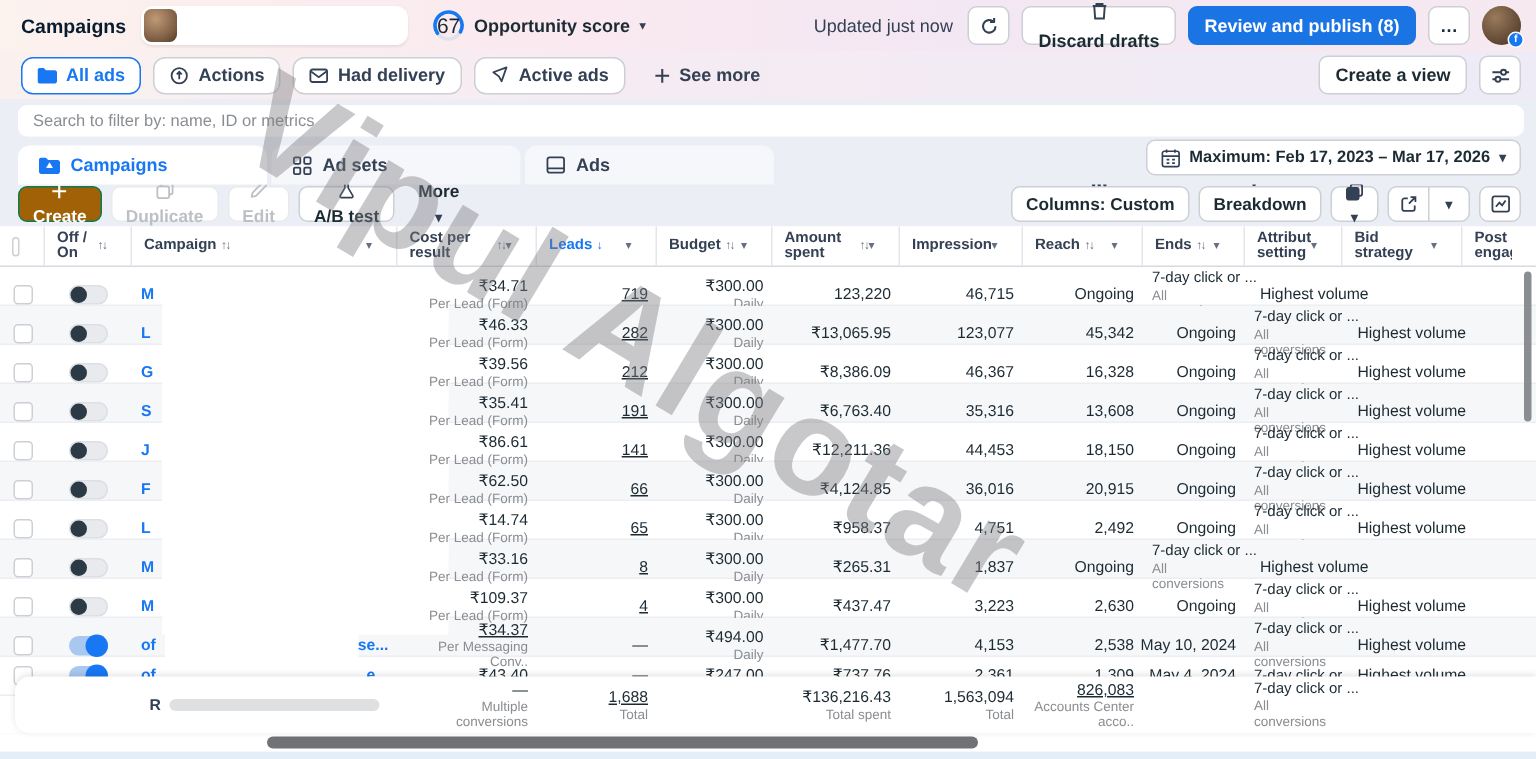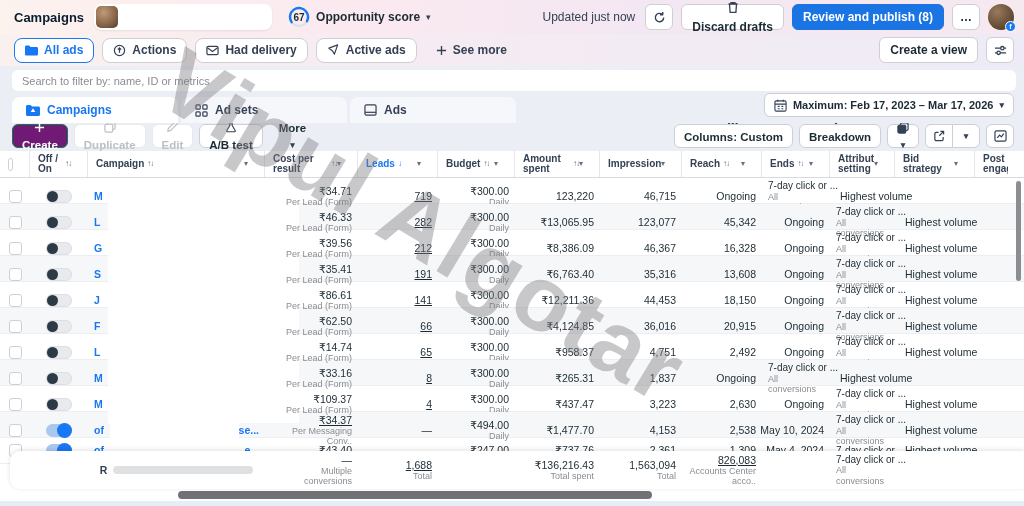--- a/index.html
+++ b/index.html
@@ -8,21 +8,21 @@
   .app { position:relative; width:1024px; height:506px; overflow:hidden; }
 
   
   .topbar { height:34px; display:flex; align-items:center; padding:0 10px 0 14px; gap:10px;
     background:linear-gradient(90deg,#fcf2ee 0%,#fae9f0 38%,#f3e7f3 62%,#f6e9f0 100%); }
   .page-title { font-size:13px; font-weight:bold; color:#081c2e; }
   .acct-pill { display:flex; align-items:center; gap:6px; background:#fff; border-radius:8px; height:26px; width:178px; padding:2px; box-shadow:0 1px 2px rgba(0,0,0,.08); }
   .acct-avatar { width:22px; height:22px; border-radius:5px; background:radial-gradient(circle at 35% 30%,#c09a77,#7a5a40 70%,#4e3a28); }
   .score-wrap { display:flex; align-items:center; gap:6px; margin-left:6px; }
   .score-ring { position:relative; width:22px; height:22px; }
-  .score-num { position:absolute; inset:0; display:flex; align-items:center; justify-content:center; font-size:10px; font-weight:bold; color:#1c2b33; }
+  .score-num { position:absolute; inset:0; display:flex; align-items:center; justify-content:center; font-size:14px; font-weight:normal; color:#1c2b33; }
   .score-label { font-size:12px; font-weight:bold; color:#1c2b33; }
   .caret { font-size:9px; color:#344054; }
   .topbar-right { margin-left:auto; display:flex; align-items:center; gap:8px; }
   .updated { font-size:12px; color:#344054; margin-right:2px; }
   .btn { display:inline-flex; align-items:center; justify-content:center; gap:6px; background:#fff; border:1px solid #ccd0d5; border-radius:6px; height:26px; padding:0 10px; font-size:12px; font-weight:bold; color:#1c2b33; cursor:pointer;flex-direction:column; }
   .btn.icon-only { width:28px; padding:0; }
   .btn.primary { background:#1b74e4; border-color:#1b74e4; color:#fff; }
   .btn.disabled { color:#bcc0c4; border-color:#e8eaed; }
   .top-avatar { position:relative; width:26px; height:26px; border-radius:50%; background:radial-gradient(circle at 35% 30%,#9a7a5c,#5d4632 70%,#3a2c1e); }
   .fb-badge { position:absolute; right:-2px; bottom:-2px; width:11px; height:11px; border-radius:50%; background:#1877f2; color:#fff; font-size:7px; font-weight:bold; display:flex; align-items:center; justify-content:center; border:1px solid #fff; }
@@ -43,21 +43,21 @@
 
   
   .tabrow { height:28px; display:flex; align-items:flex-end; padding:0 12px; background:#eceef6; position:relative; }
   .tab { display:flex; align-items:center; gap:7px; height:26px; padding:0 14px; width:166px; font-size:12px; font-weight:bold; color:#344054; background:rgba(255,255,255,.55); border-radius:8px 8px 0 0; margin-right:3px; cursor:pointer; }
   .tab.active { background:#fff; color:#1877f2; }
   .datebtn { position:absolute; right:10px; top:-2px; display:inline-flex; align-items:center; gap:6px; background:#fff; border:1px solid #ccd0d5; border-radius:6px; height:24px; padding:0 9px; font-size:11px; font-weight:bold; color:#1c2b33; cursor:pointer; }
 
   
   .toolbar { height:28px; background:#eceef6; display:flex; align-items:center; gap:6px; padding:0 10px 2px 12px; }
   .btn.sm { height:24px; font-size:11.5px; padding:0 9px; border-radius:6px; }
-  .btn.green { background:#701a75; border-color:#0e7a4e; color:#fff; }
+  .btn.green { background:#a16207; border-color:#0e7a4e; color:#fff; }
   .btn.naked { background:transparent; border-color:transparent; }
   .toolbar-right { margin-left:auto; display:flex; gap:6px; align-items:center; }
   .btn-group { display:inline-flex; }
   .btn-group .btn { border-radius:0; margin-left:-1px; }
   .btn-group .btn:first-child { border-radius:6px 0 0 6px; margin-left:0; }
   .btn-group .btn:last-child { border-radius:0 6px 6px 0; }
 
   
   .tablewrap { position:relative; background:#fff; height:338px; }
   .grid { display:grid; grid-template-columns:30px 58px 177px 93px 80px 77px 85px 82px 80px 68px 65px 80px 49px; align-items:stretch; }

